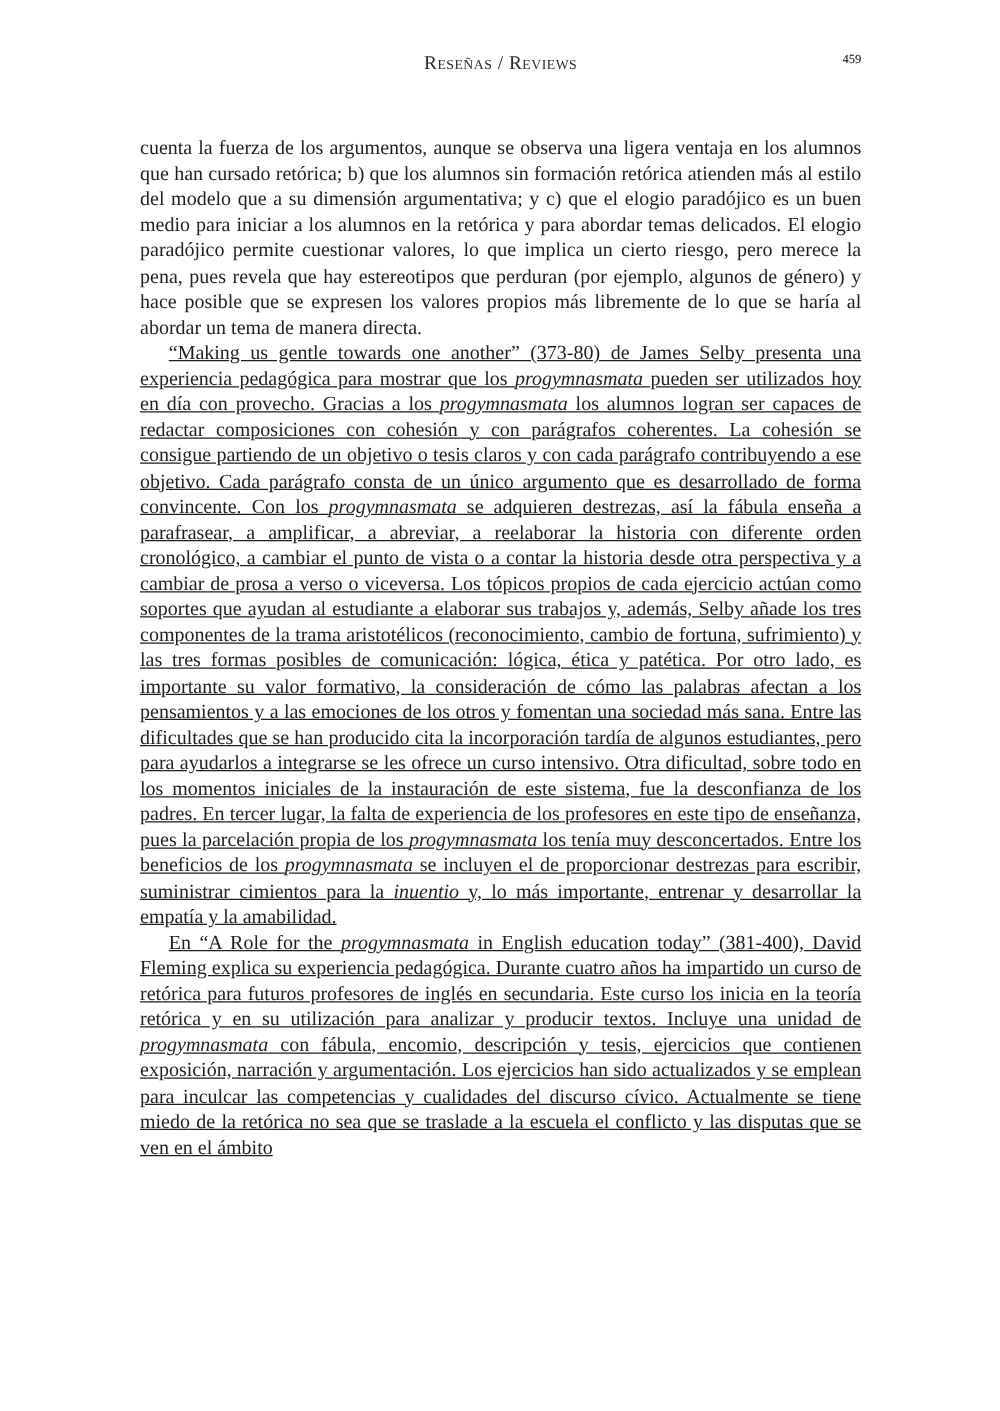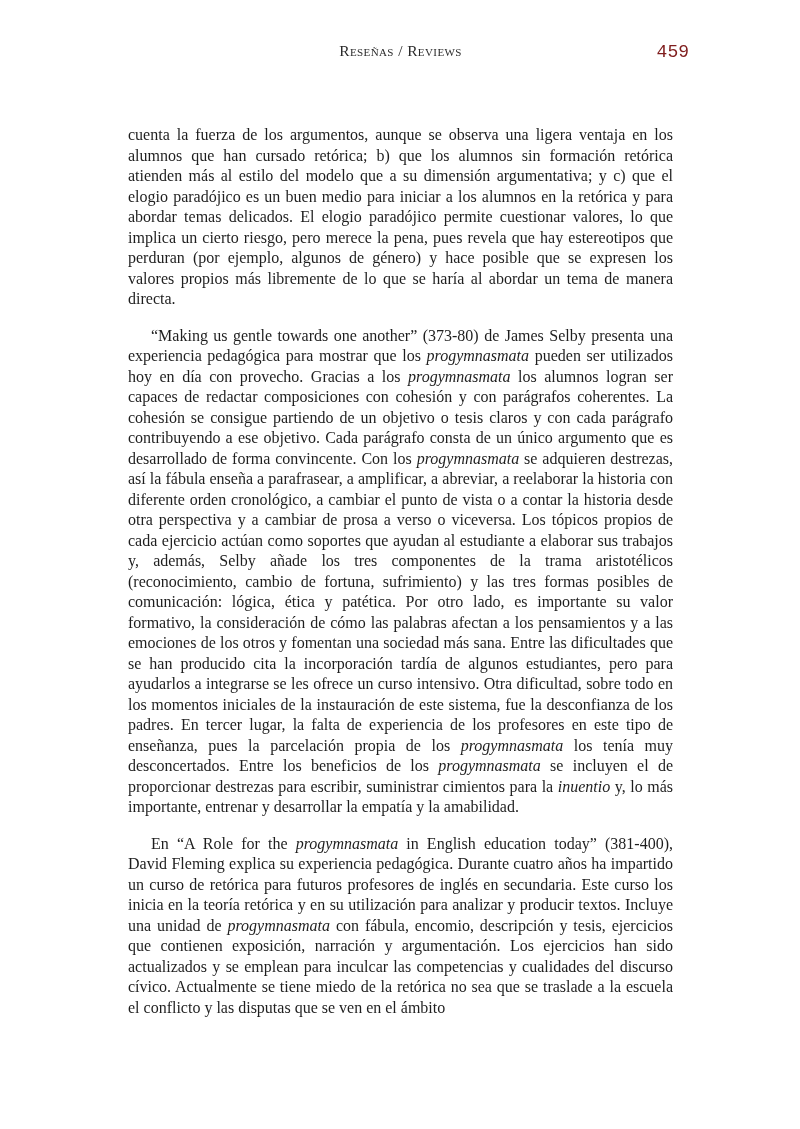--- a/index.html
+++ b/index.html
@@ -24,39 +24,39 @@
     text-align: center;
     font-variant: small-caps;
     font-size: 15.5px;
     letter-spacing: 0.4px;
     color: #2a2a2a;
   }
   .page-number {
     position: absolute;
     top: 42px;
     right: 111px;
-    font-size: 18px;
-    color: #7f1d1d;
-    font-family: Liberation Mono, monospace;
+    font-size: 10px;
+    color: #000000;
   }
   .body-text {
     position: absolute;
     top: 109px;
     left: 112px;
     right: 111px;
     text-align: justify;
     font-size: 16px;
     line-height: 20.5px;
   }
   .body-text p {
-    margin: 16px;
+    margin: 0;
     padding: 0;
   }
   .body-text p.indent {
     text-indent: 23px;
+    text-decoration: underline;
   }
   .body-text em {
     font-style: italic;
   }
   .footer {
     position: absolute;
     top: 1064px;
     left: 112px;
     right: 111px;
     display: flex;

